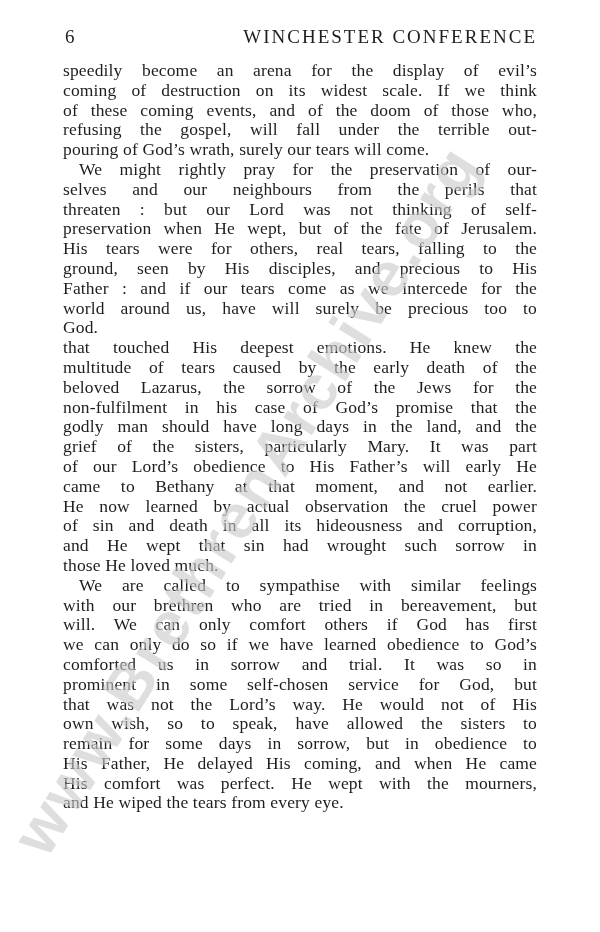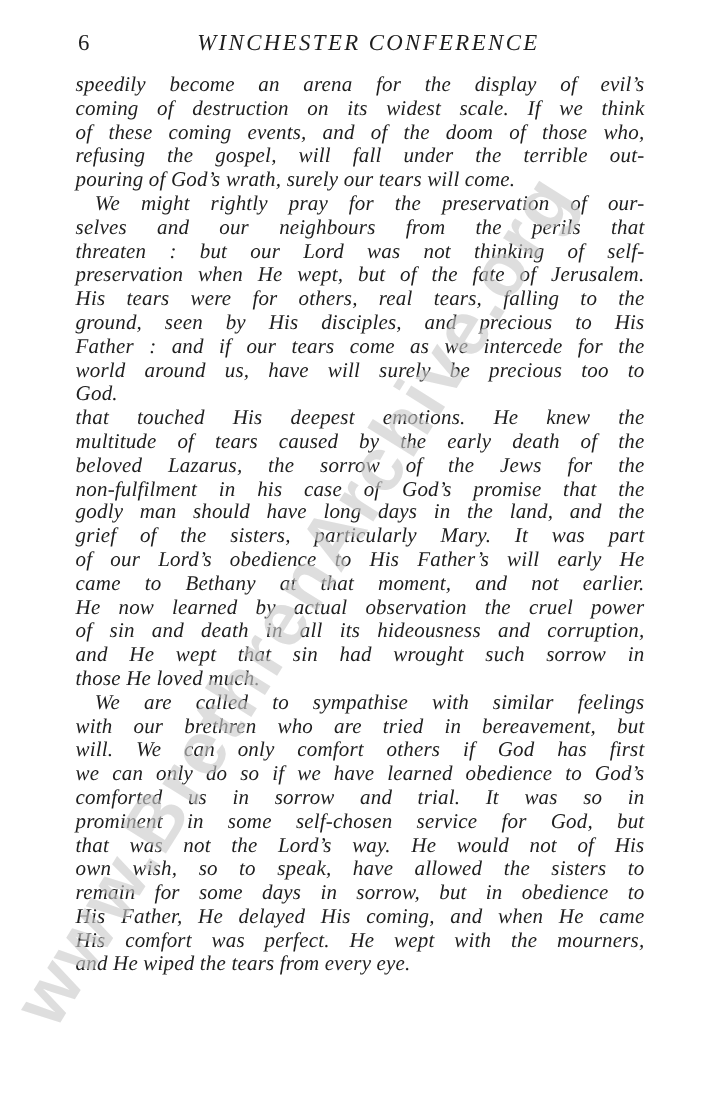--- a/index.html
+++ b/index.html
@@ -22,33 +22,32 @@
     height: 22px;
     font-size: 19px;
     line-height: 22px;
   }
   .page-number {
     position: absolute;
     left: 2px; top: 0;
   }
   .running-title {
     display: block;
-    text-align: center;
+    text-align: right;
     letter-spacing: 2px;
     padding-left: 14px;
-    font-style: italic;
   }
   .page-body {
     margin: 13px 0 0 63px;
     width: 474px;
     font-size: 17.5px;
     line-height: 19.8px;
     letter-spacing: 0.15px;
   }
-  .paragraph { margin: 0; font-style: italic; }
+  .paragraph { margin: 0; }
   .line {
     text-align: justify;
     text-align-last: justify;
     height: 19.8px;
     white-space: normal;
   }
   .line.last { text-align-last: left; }
   .line.first-indent { text-indent: 16px; }
   .watermark {
     position: absolute;

